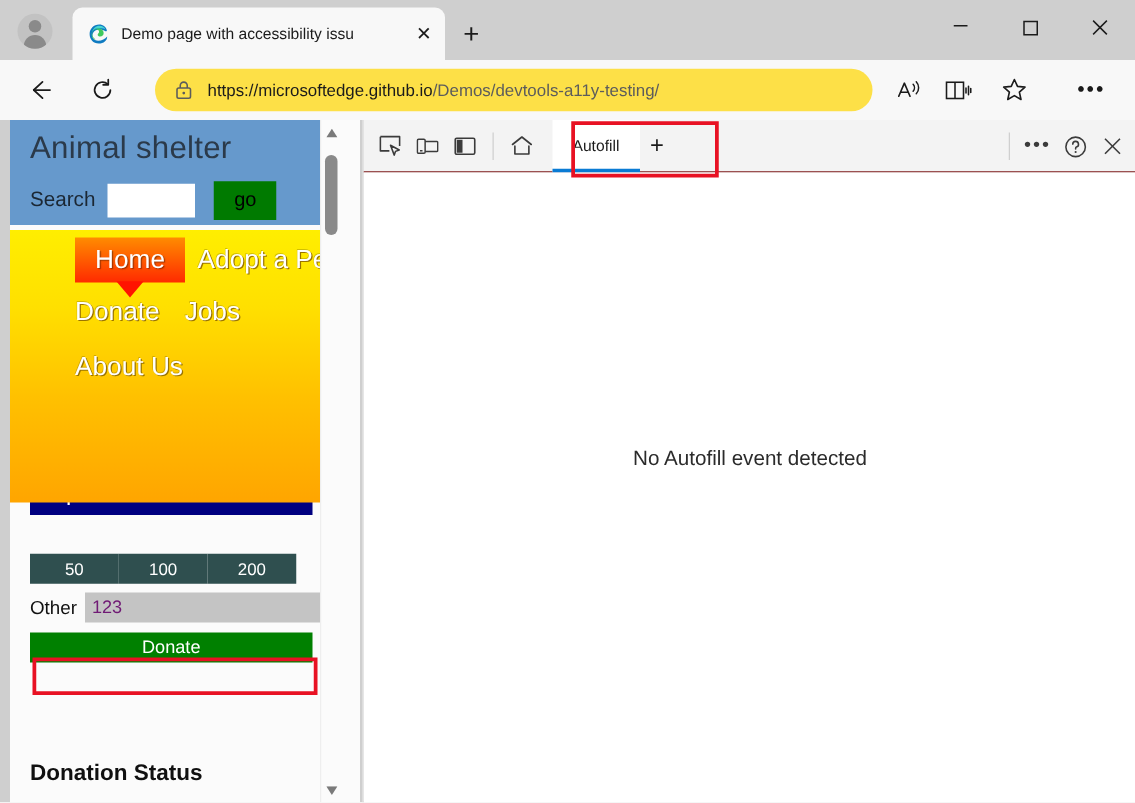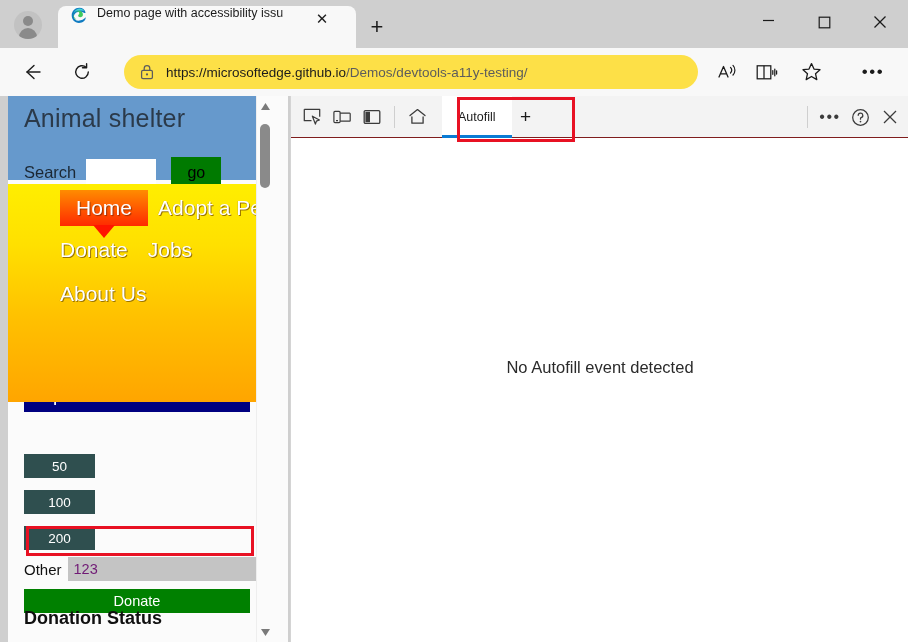--- a/index.html
+++ b/index.html
@@ -42,22 +42,22 @@
     content: ""; position: absolute;
     left: 5px; top: 17px; width: 18px; height: 14px;
     border-radius: 9px 9px 0 0; background: #8a8a8a;
   }
 
   .tab {
     position: absolute; left: 58px; top: 6px;
     width: 298px; height: 42px;
     background: #f8f8f8;
     border-radius: 8px 8px 0 0;
-    display: flex; 
-    padding: 0 21px 0 12px;
+    display: flex; align-items: center;
+    padding: 0 4px 0 12px;
   }
   .tab-favicon {
     width: 18px; height: 18px; flex: 0 0 18px;
     margin-right: 9px;
   }
   .tab-title {
     flex: 1 1 auto;
     font-size: 12.5px; color: #1b1b1b;
     white-space: nowrap; overflow: hidden;
     -webkit-mask-image: linear-gradient(to right, #000 86%, transparent 100%);
@@ -143,21 +143,21 @@
     position: absolute; left: 0; top: 0;
     width: 264px; height: 84px;
     background: #6699cc;
     padding: 8px 0 0 16px;
   }
   .site-title {
     font-size: 25px; font-weight: 400; color: #2b3a4a;
     letter-spacing: 0.2px;
   }
   .search-row {
-    display: flex; align-items: center; margin-top: 24px;
+    display: flex; align-items: center; margin-top: 12px;
   }
   .search-label { font-size: 16.5px; color: #1b2733; margin-right: 10px; }
   .search-input {
     width: 70px; height: 27px;
     background: #ffffff; border: none;
   }
   .go-btn {
     width: 50px; height: 31px;
     margin-left: 15px;
     background: #007a00;
@@ -211,21 +211,21 @@
 
   .donate-section {
     position: absolute; left: 0; top: 340px;
     width: 264px;
   }
   .sec-title {
     font-size: 18px; font-weight: bold; color: #101010;
     margin-left: 16px;
   }
   .amount-row {
-    display: flex; margin: 18px 0 0 16px; gap: 12px; flex-direction: column;
+    display: flex; margin: 7px 0 0 16px; gap: 0;
   }
   .amount-btn {
     width: 71px; height: 24px;
     background: #2f4f4f; color: #ffffff;
     font-size: 13.5px; border: none;
     display: flex; align-items: center; justify-content: center;
     font-family: "Liberation Sans", sans-serif;
   }
   .other-wrap {
     position: relative;

